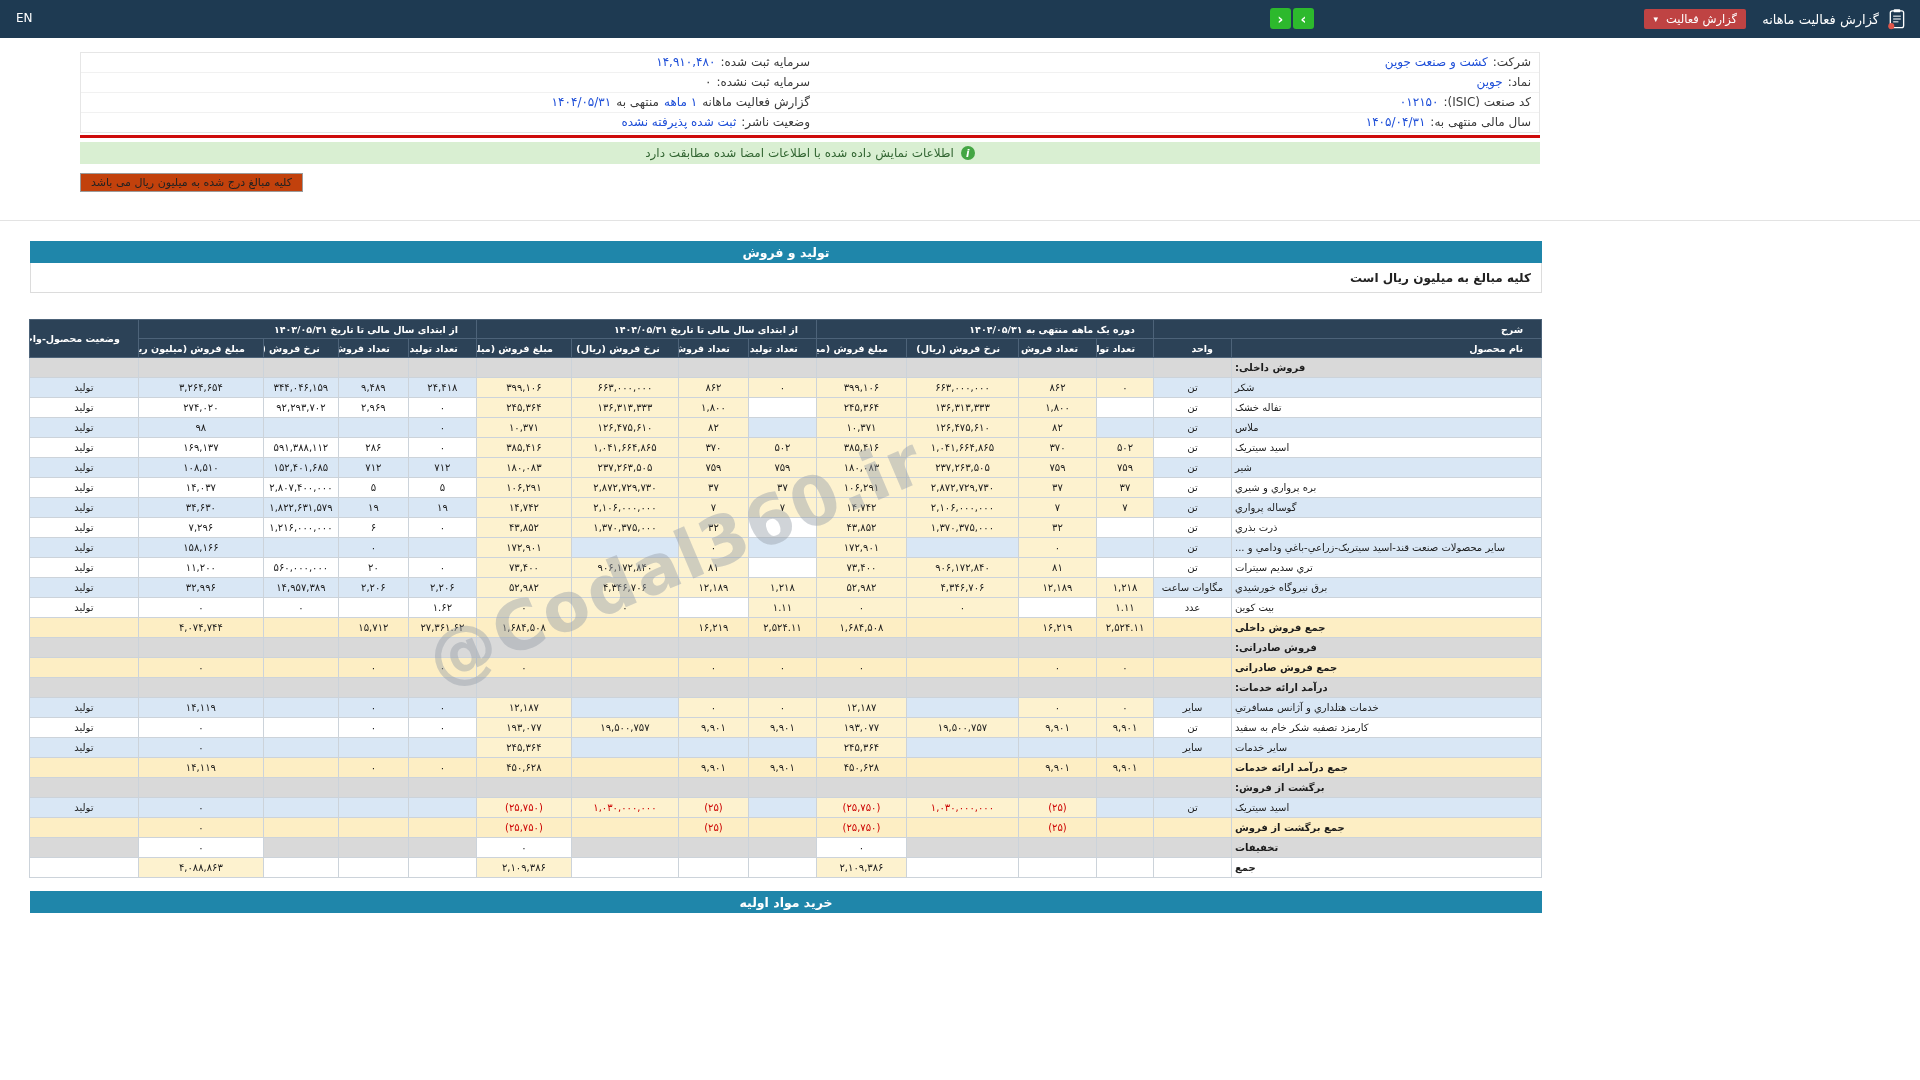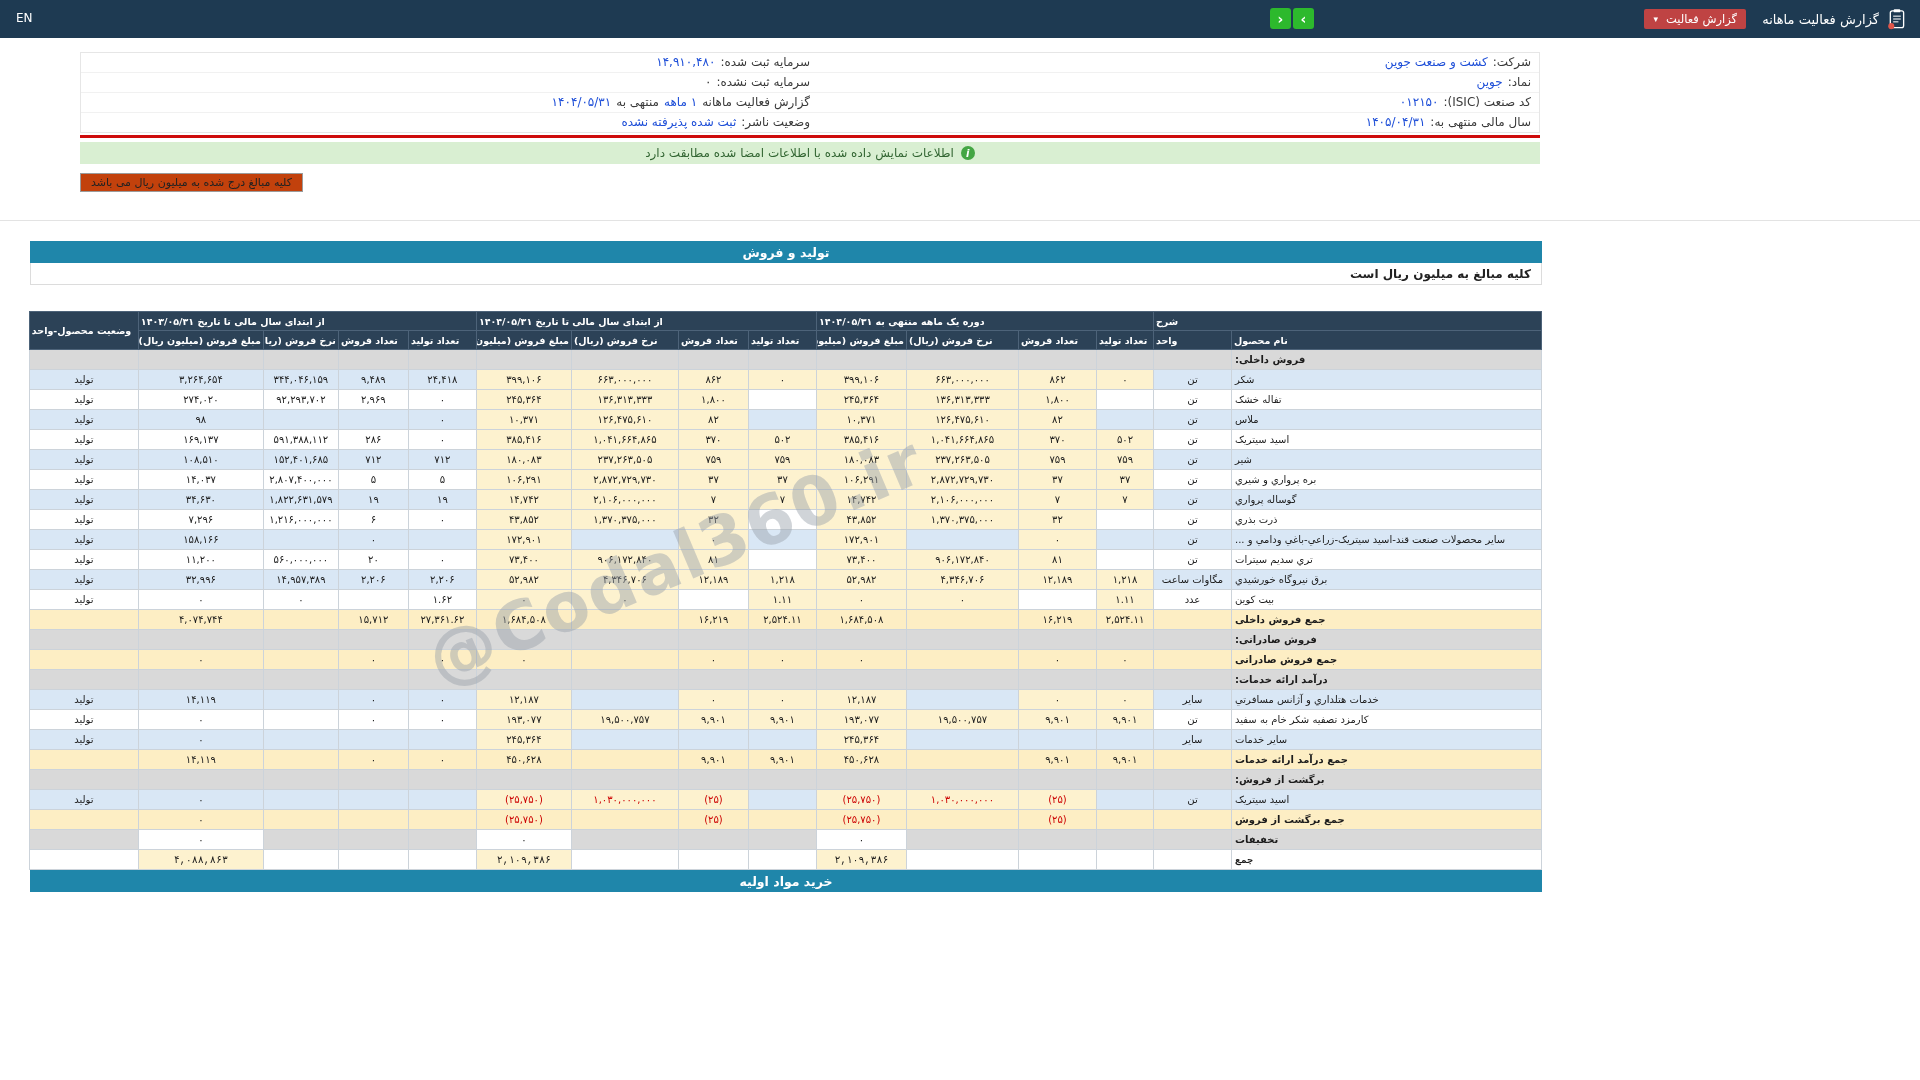--- a/index.html
+++ b/index.html
@@ -29,34 +29,34 @@
   .val { color:#1d4ed8; }
   .val.plain { color:#333; }
   .redline { height:3px; background:#ce0b0b; margin-top:2px; }
   .sig { margin-top:4px; height:22px; background:#d9efd2; display:flex; align-items:center; justify-content:center; gap:7px; font-size:12px; color:#336633; }
   .info-i { width:14px; height:14px; border-radius:50%; background:#44a644; color:#fff; font-size:10px; font-weight:bold; font-style:italic; display:flex; align-items:center; justify-content:center; flex:0 0 14px; }
   .amounts-note { width:max-content; margin:9px auto 0 0; border:1px solid #9b9b9b; padding:0 10px; font-size:11px; color:#222; height:19px; display:flex; align-items:center; background:#c2410c; }
   .page-divider { margin-top:28px; border-top:1px solid #e3e3e3; }
   
   .main-wrap { margin:20px 378px 0 30px; position:relative; }
   .teal-bar { height:22px; background:#1f86aa; color:#fff; font-size:12.5px; font-weight:bold; display:flex; align-items:center; padding:0 10px;justify-content:center; }
-  .note-row { height:22px; background:#fff; border:1px solid #dcdcdc; border-top:none; display:flex; align-items:center; padding:0 10px; font-size:12px; font-weight:bold; color:#222; }
-  .teal-bar.bottom { margin-top:0; }
+  .note-row { height:30px; background:#fff; border:1px solid #dcdcdc; border-top:none; display:flex; align-items:center; padding:0 10px; font-size:12px; font-weight:bold; color:#222; }
+  .teal-bar.bottom { margin-top:13px; }
   
   table.ptable { width:100%; border-collapse:collapse; table-layout:fixed; margin-top:26px; }
-  .ptable th { background:#2c4257; color:#fff; border:1px solid #4d6379; font-size:9.5px; font-weight:bold; padding:1px 2px; height:19px; white-space:nowrap; overflow:hidden; text-align:left; }
+  .ptable th { background:#2c4257; color:#fff; border:1px solid #4d6379; font-size:9.5px; font-weight:bold; padding:1px 18px; height:19px; white-space:nowrap; overflow:hidden; text-align:right; }
   .ptable td { border:1px solid #ccd3da; font-size:10px; color:#1b1b1b; height:20px; padding:1px 3px; text-align:center; white-space:nowrap; overflow:hidden; }
   .ptable td.c-name { text-align:left; padding-right:6px; }
   .ptable td.num { direction:ltr; }
   tr.rb td { background:#d9e7f5; }
   tr.rw td { background:#fff; }
   tr.section td { background:#d9d9d9; }
   tr.total td { background:#fdeec4;margin-top:32px; }
   tr.muted td { background:#d9d9d9; }
-  tr.grand td { background:#fff;font-family:Liberation Mono, monospace; }
+  tr.grand td { background:#fff; }
   .ptable td.hl { background:#fdf2cf !important; }
   .ptable td.wt { background:#fff !important; }
   .ptable td.neg { color:#cc0000; }
   tr.section td.c-name, tr.total td.c-name, tr.grand td.c-name, tr.muted td.c-name { font-weight:bold; }
   
   .watermark { position:absolute; top:280px; left:380px; transform:rotate(-23deg); font-size:68px; font-weight:bold; color:#99a1aa; opacity:.45; letter-spacing:2px; direction:ltr; z-index:5; pointer-events:none; }
 </style>
 </head>
 <body>
 

